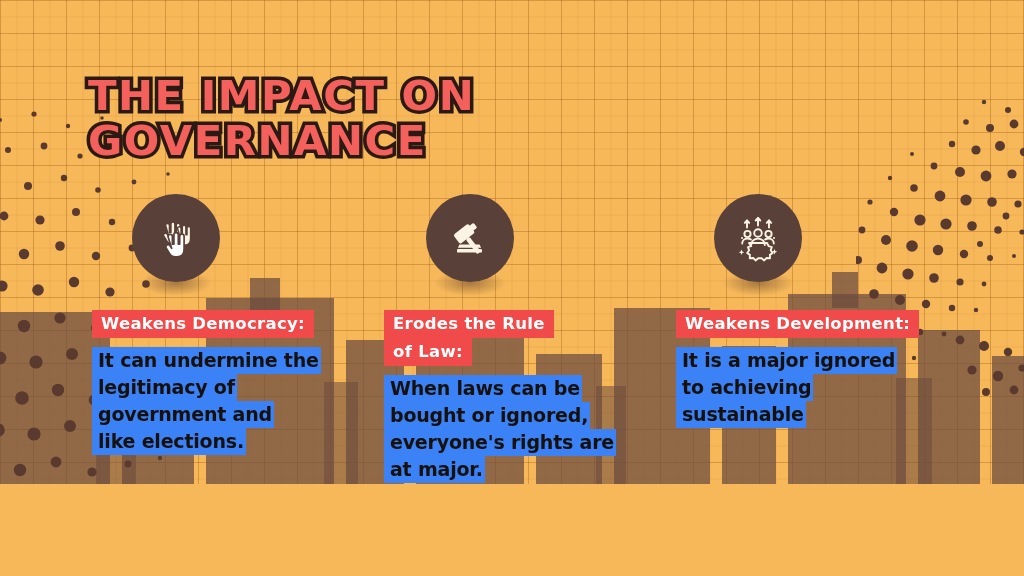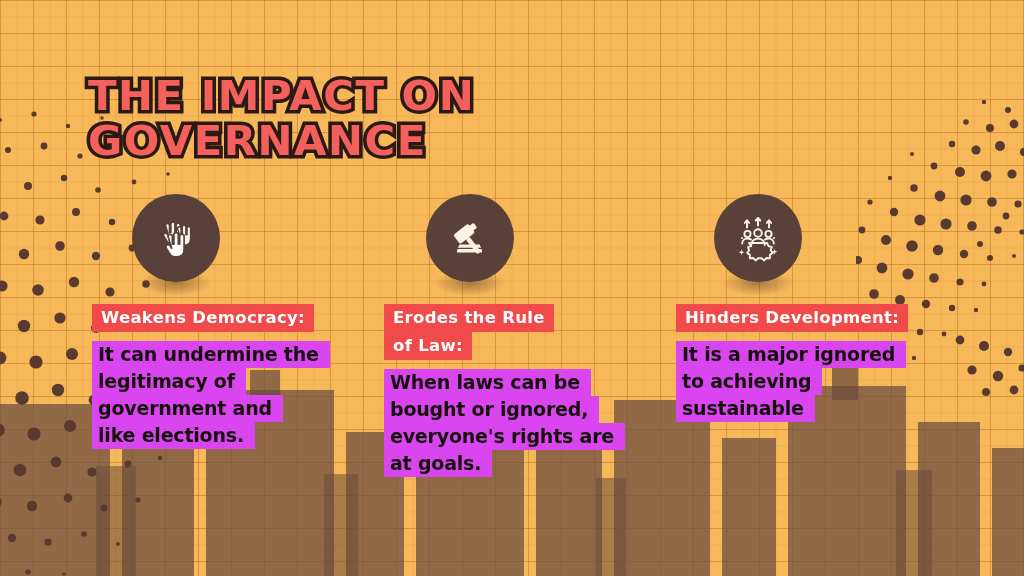--- a/index.html
+++ b/index.html
@@ -8,21 +8,21 @@
     font-family:"DejaVu Sans", sans-serif;
     background:#F7B85A;
     overflow:hidden;
     position:relative;
   }
 
   
   #slide {
     position:absolute;
     inset:0;
-    width:1024px; height:576px;
+    width:1024px; height:484px;
     overflow:hidden;
     background:#F7B85A;
   }
 
   
   .grid-minor, .grid-major {
     position:absolute; inset:0; pointer-events:none;
   }
   .grid-minor {
     background-image:
@@ -91,46 +91,46 @@
     content:"";
     position:absolute;
     left:8px; bottom:-14px;
     width:72px; height:26px;
     background:radial-gradient(ellipse at center, rgba(70,44,32,0.45) 0%, rgba(70,44,32,0) 70%);
     border-radius:50%;
     z-index:-1;
   }
 
   
-  .heading { margin-top:10px; }
+  .heading { margin-top:16px; }
   .heading .hl {
     display:table;
     background:#F04A4A;
     color:#FFFFFF;
     font-family:"DejaVu Sans", sans-serif;
     font-weight:900;
     font-size:16.5px;
     line-height:17px;
     letter-spacing:0.3px;
     padding:5px 9px 6px 9px;
     white-space:nowrap;
   }
 
   
   .body { margin-top:9px; }
   .body .bl {
     display:table;
-    background:#d946ef;
+    background:#3b82f6;
     color:#17110E;
     font-family:"DejaVu Sans", sans-serif;
     font-weight:700;
     font-size:19px;
     line-height:20px;
     letter-spacing:-0.2px;
-    padding:3px 11px 4px 6px;
+    padding:3px 2px 4px 6px;
     white-space:nowrap;
   }
 </style>
 </head>
 <body>
 
 <div id="slide">
 
   <div class="grid-minor"></div>
   <div class="grid-major"></div>
@@ -366,21 +366,21 @@
       </div>
     </div>
     <div class="heading">
       <div class="hl">Erodes the Rule</div>
       <div class="hl">of Law:</div>
     </div>
     <div class="body">
       <div class="bl">When laws can be</div>
       <div class="bl">bought or ignored,</div>
       <div class="bl">everyone's rights are</div>
-      <div class="bl">at goals.</div>
+      <div class="bl">at major.</div>
     </div>
   </div>
 
   <div class="col" id="col2">
     <div class="badge-wrap">
       <div class="badge">
         <svg width="50" height="50" viewBox="0 0 50 50" xmlns="http://www.w3.org/2000/svg">
           <g stroke="#FBF4E4" stroke-width="1.9" fill="none" stroke-linecap="round" stroke-linejoin="round">
             <path d="M14 14.5V7.5M14 7.5l-2.2 2.4M14 7.5l2.2 2.4"></path>
             <path d="M25 12.5V5M25 5l-2.3 2.5M25 5l2.3 2.5"></path>
@@ -396,21 +396,21 @@
           <g fill="#FBF4E4">
             <path d="M8.5 36.5l.8 2 2 .8-2 .8-.8 2-.8-2-2-.8 2-.8z"></path>
             <path d="M41.5 36l.8 2 2 .8-2 .8-.8 2-.8-2-2-.8 2-.8z"></path>
             <circle cx="9" cy="25" r="1"></circle>
             <circle cx="41" cy="25" r="1"></circle>
           </g>
         </svg>
       </div>
     </div>
     <div class="heading">
-      <div class="hl">Hinders Development:</div>
+      <div class="hl">Weakens Development:</div>
     </div>
     <div class="body">
       <div class="bl">It is a major ignored</div>
       <div class="bl">to achieving</div>
       <div class="bl">sustainable</div>
     </div>
   </div>
 
 </div>
 

